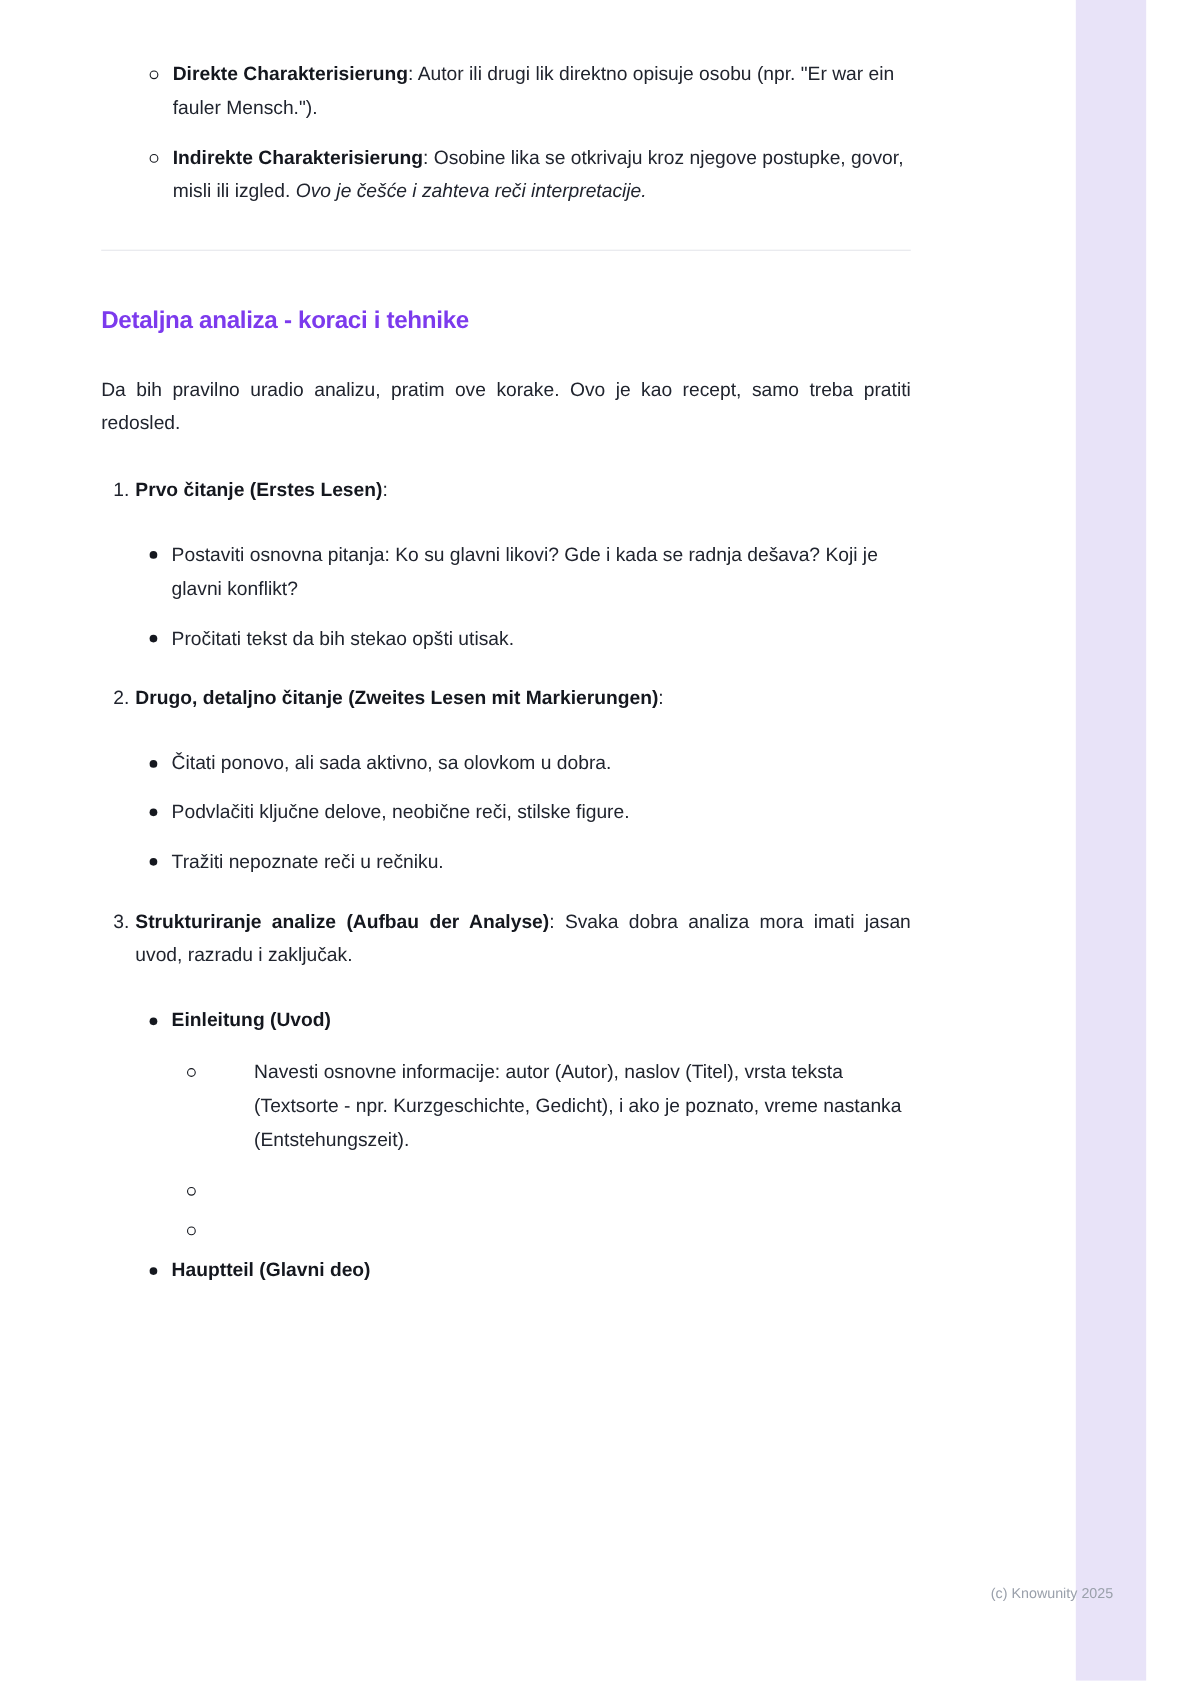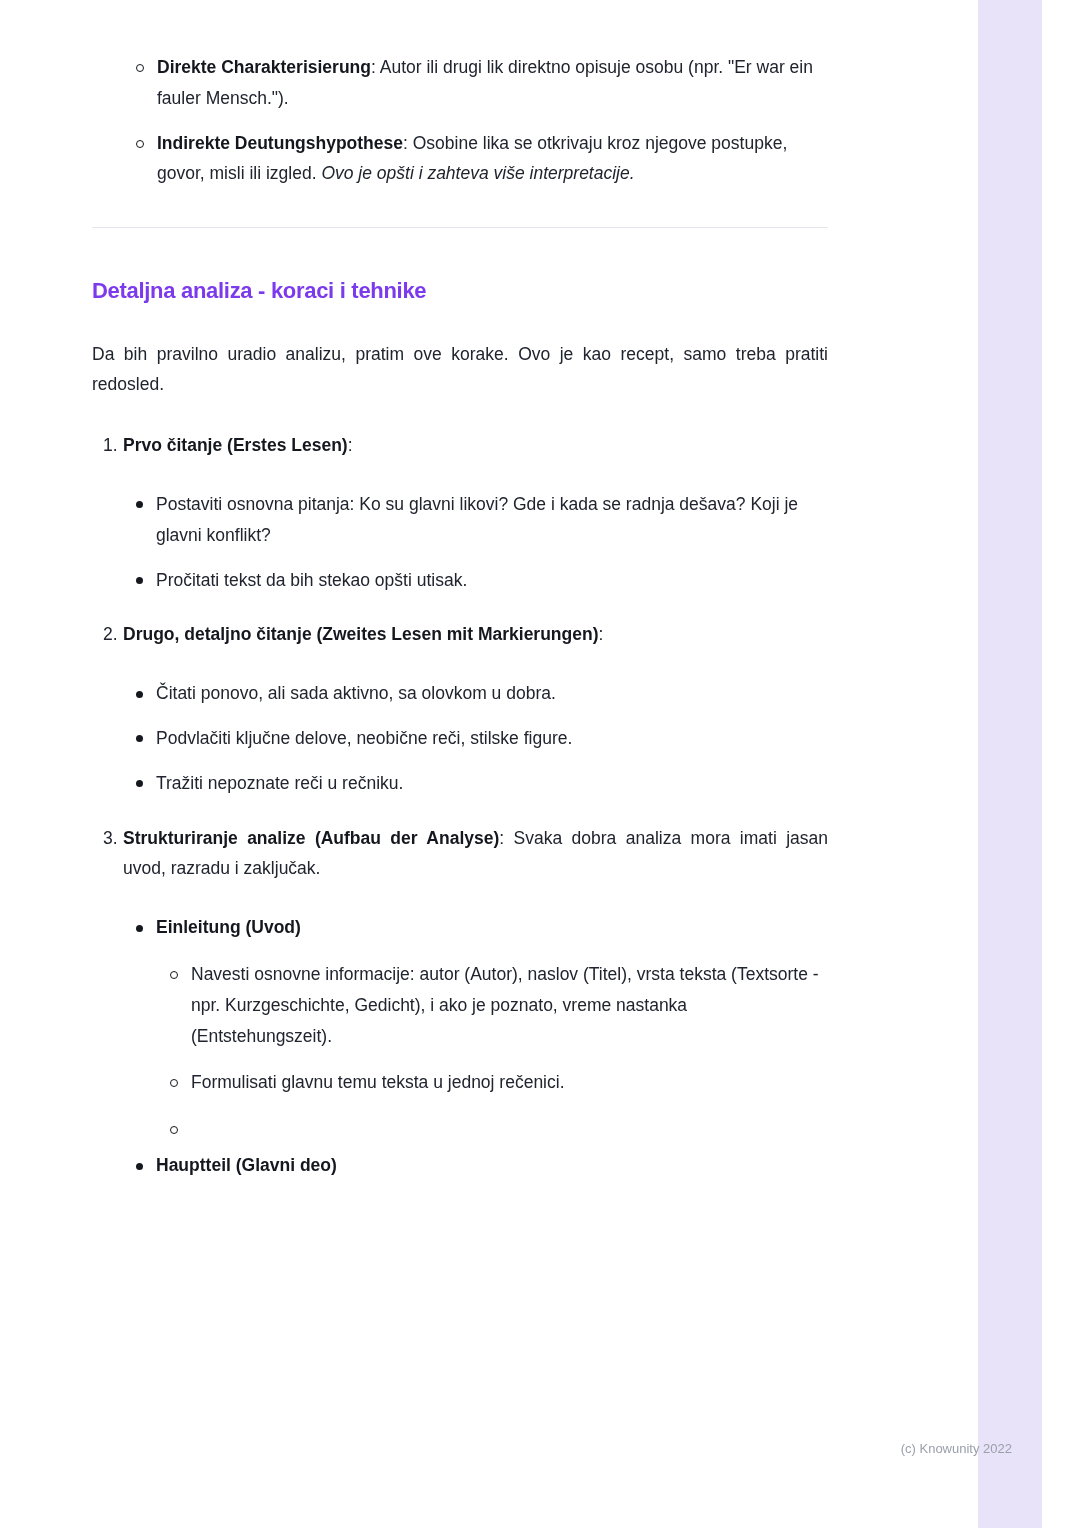--- a/index.html
+++ b/index.html
@@ -22,21 +22,21 @@
   .content {
     position: absolute; left: 92px; top: 0;
     width: 736px;
     padding-top: 52px;
     font-size: 17.5px;
     line-height: 1.76;
   }
 
   
   .row { display: flex; padding-left: 44px; margin-bottom: 14px; }
-  .row.sub { padding-left: 78px; }
+  .row.sub { padding-left: 78px; gap: 40px; }
   .marker { flex: none; margin-top: 12px; margin-right: 13px; border-radius: 50%; }
   .marker.circle { width: 8px; height: 8px; border: 1.7px solid #15181f; background: transparent; }
   .marker.disc { width: 7px; height: 7px; background: #15181f; margin-top: 12.5px; }
   .text { flex: 1; }
   strong { font-weight: 700; color: #14171e; }
   em { font-style: italic; }
 
   hr.divider { border: none; border-top: 1px solid #e5e7ec; margin-top: 38px; }
 
   h1.heading {
@@ -71,21 +71,21 @@
 
   <div class="content">
 
     <div class="top-list">
       <div class="row">
         <span class="marker circle"></span>
         <p class="text"><strong>Direkte Charakterisierung</strong><span>: Autor ili drugi lik direktno opisuje osobu (npr. "Er war ein fauler Mensch.").</span><em></em></p>
       </div>
       <div class="row">
         <span class="marker circle"></span>
-        <p class="text"><strong>Indirekte Deutungshypothese</strong><span>: Osobine lika se otkrivaju kroz njegove postupke, govor, misli ili izgled. </span><em>Ovo je opšti i zahteva više interpretacije.</em></p>
+        <p class="text"><strong>Indirekte Charakterisierung</strong><span>: Osobine lika se otkrivaju kroz njegove postupke, govor, misli ili izgled. </span><em>Ovo je češće i zahteva reči interpretacije.</em></p>
       </div>
     </div>
 
     <hr class="divider">
 
     <h1 class="heading">Detaljna analiza - koraci i tehnike</h1>
 
     <p class="intro justify">Da bih pravilno uradio analizu, pratim ove korake. Ovo je kao recept, samo treba pratiti redosled.</p>
 
     <div class="step">
@@ -138,31 +138,30 @@
           <p class="text"><strong>Einleitung (Uvod)</strong></p>
         </div>
 
         <div class="sub-list">
           <div class="row sub">
             <span class="marker circle"></span>
             <p class="text">Navesti osnovne informacije: autor (Autor), naslov (Titel), vrsta teksta (Textsorte - npr. Kurzgeschichte, Gedicht), i ako je poznato, vreme nastanka (Entstehungszeit).</p>
           </div>
           <div class="row sub">
             <span class="marker circle"></span>
-            <p class="text">Formulisati glavnu temu teksta u jednoj rečenici.</p>
           </div>
           <div class="row sub">
             <span class="marker circle"></span>
           </div>
         </div>
 
         <div class="row">
           <span class="marker disc"></span>
           <p class="text"><strong>Hauptteil (Glavni deo)</strong></p>
         </div>
 
       </div>
     </div>
 
   </div>
 
-  <div class="footer">(c) Knowunity 2022</div>
+  <div class="footer">(c) Knowunity 2025</div>
 </div>
 
 </body></html>

